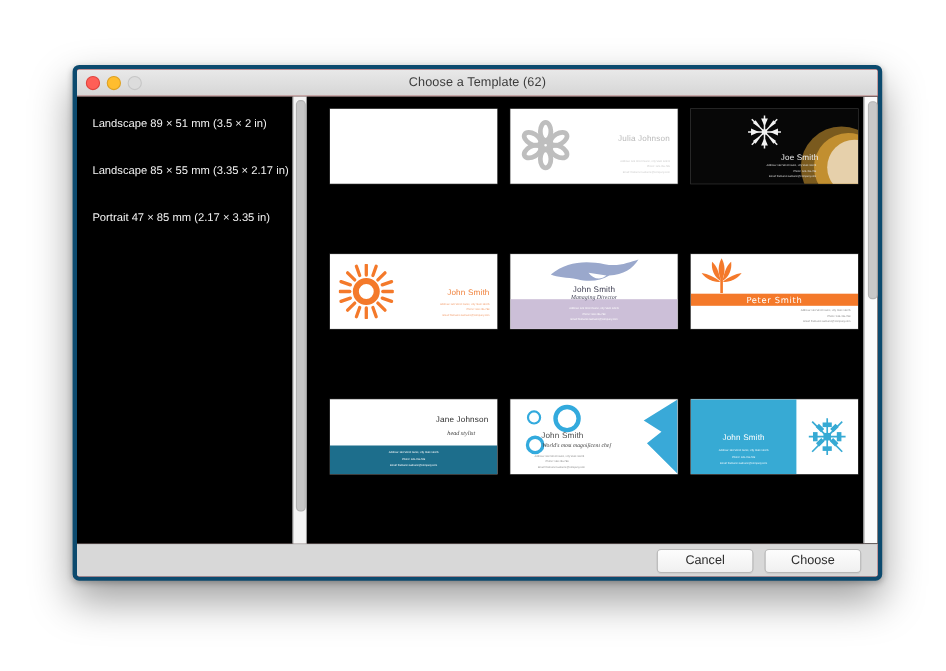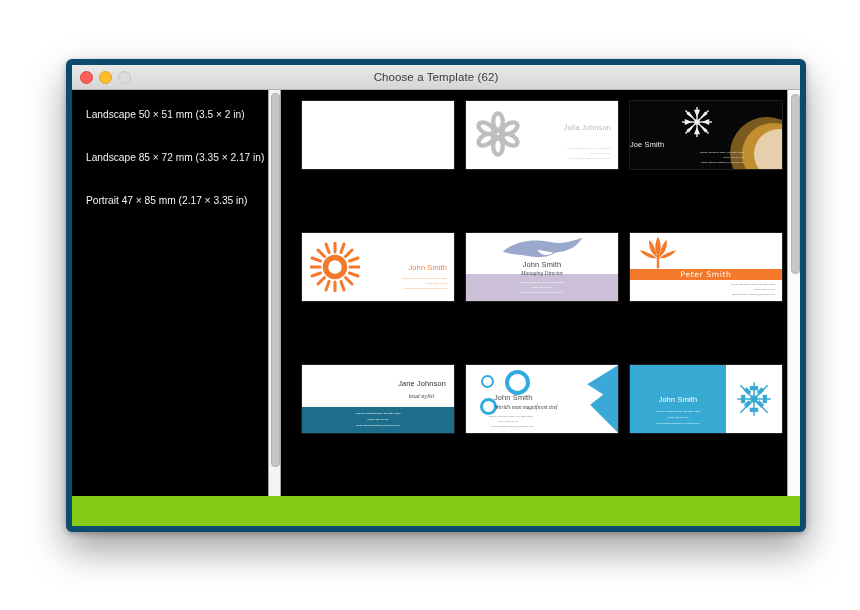--- a/index.html
+++ b/index.html
@@ -8,24 +8,24 @@
     background:transparent;
     font-family:"Liberation Sans",sans-serif;
     -webkit-font-smoothing:antialiased;
     overflow:hidden;
   }
 
   
   .window{
     position:absolute;left:66px;top:59px;width:728px;height:461px;
     border-radius:6px;
-    background:#84cc16;
+    background:#b91c1c;
     box-shadow:0 18px 38px rgba(0,0,0,.38), 0 2px 6px rgba(0,0,0,.25);
     overflow:hidden;
-    border:6px solid #0c4a6e;
+    border:4px solid #0c4a6e;
   }
   .titlebar{
     position:relative;height:24px;
     background:linear-gradient(#e9e9e9,#d6d6d6);
     border-bottom:1px solid #b2b2b2;
     display:flex;align-items:center;
   }
   .lights{position:absolute;left:8px;top:0;height:24px;display:flex;align-items:center;gap:6px;}
   .light{width:11px;height:11px;border-radius:50%;}
   .light.red{background:#ff5f57;border:1px solid #e0443e;}
@@ -163,22 +163,22 @@
       <div class="light red"></div>
       <div class="light yellow"></div>
       <div class="light grey"></div>
     </div>
     <div class="title">Choose a Template (62)</div>
   </div>
 
   <div class="content">
 
     <div class="sidebar">
-      <div class="side-item">Landscape 50 × 51 mm (3.5 × 2 in)</div>
-      <div class="side-item">Landscape 85 × 72 mm (3.35 × 2.17 in)</div>
+      <div class="side-item">Landscape 89 × 51 mm (3.5 × 2 in)</div>
+      <div class="side-item">Landscape 85 × 55 mm (3.35 × 2.17 in)</div>
       <div class="side-item">Portrait 47 × 85 mm (2.17 × 3.35 in)</div>
     </div>
 
     <div class="sb">
       <div class="track"></div>
       <div class="thumb" style="top:3px;height:372px;"></div>
     </div>
 
     <div class="gridwrap">
       <div class="grid">
@@ -217,21 +217,21 @@
                 <polygon points="50,70 44,84 56,84"></polygon>
               <polygon points="30,50 16,44 16,56"></polygon>
                 <polygon points="70,50 84,44 84,56"></polygon>
               <polygon points="36,36 22,26 26,22"></polygon>
                 <polygon points="64,64 78,74 74,78"></polygon>
               <polygon points="64,36 78,26 74,22"></polygon>
                 <polygon points="36,64 22,74 26,78"></polygon>
               <rect x="45" y="45" width="10" height="10"></rect>
             </g>
           </svg>
-          <div style="position:absolute;left:0;right:36px;text-align:left;top:39px;" class="nm name">Joe Smith</div>
+          <div style="position:absolute;left:0;right:36px;text-align:right;top:39px;" class="nm name">Joe Smith</div>
           <div class="c-text-right tiny info" style="right:38px;top:50px;">Address:  123 Street Name, City State 12345</div>
           <div class="c-text-right tiny info" style="right:38px;top:55px;">Phone: 123-456-789</div>
           <div class="c-text-right tiny info" style="right:38px;top:60px;">Email: firstname.lastname@company.com</div>
         </div>
 
         <div class="card c4">
           <svg width="50" height="50" viewBox="0 0 100 100" style="position:absolute;left:8px;top:9px;">
             <g stroke="#f4792a" stroke-width="6" stroke-linecap="round">
               <line x1="50" y1="2" x2="50" y2="20"></line>
                 <line x1="50" y1="80" x2="50" y2="98"></line>
@@ -339,14 +339,18 @@
         </div>
 
       </div>
 
       <div class="sb-right">
         <div class="thumb"></div>
       </div>
     </div>
   </div>
 
+  <div class="footer">
+    <div class="btn">Cancel</div>
+    <div class="btn">Choose</div>
+  </div>
 
 </div>
 
 </body></html>

